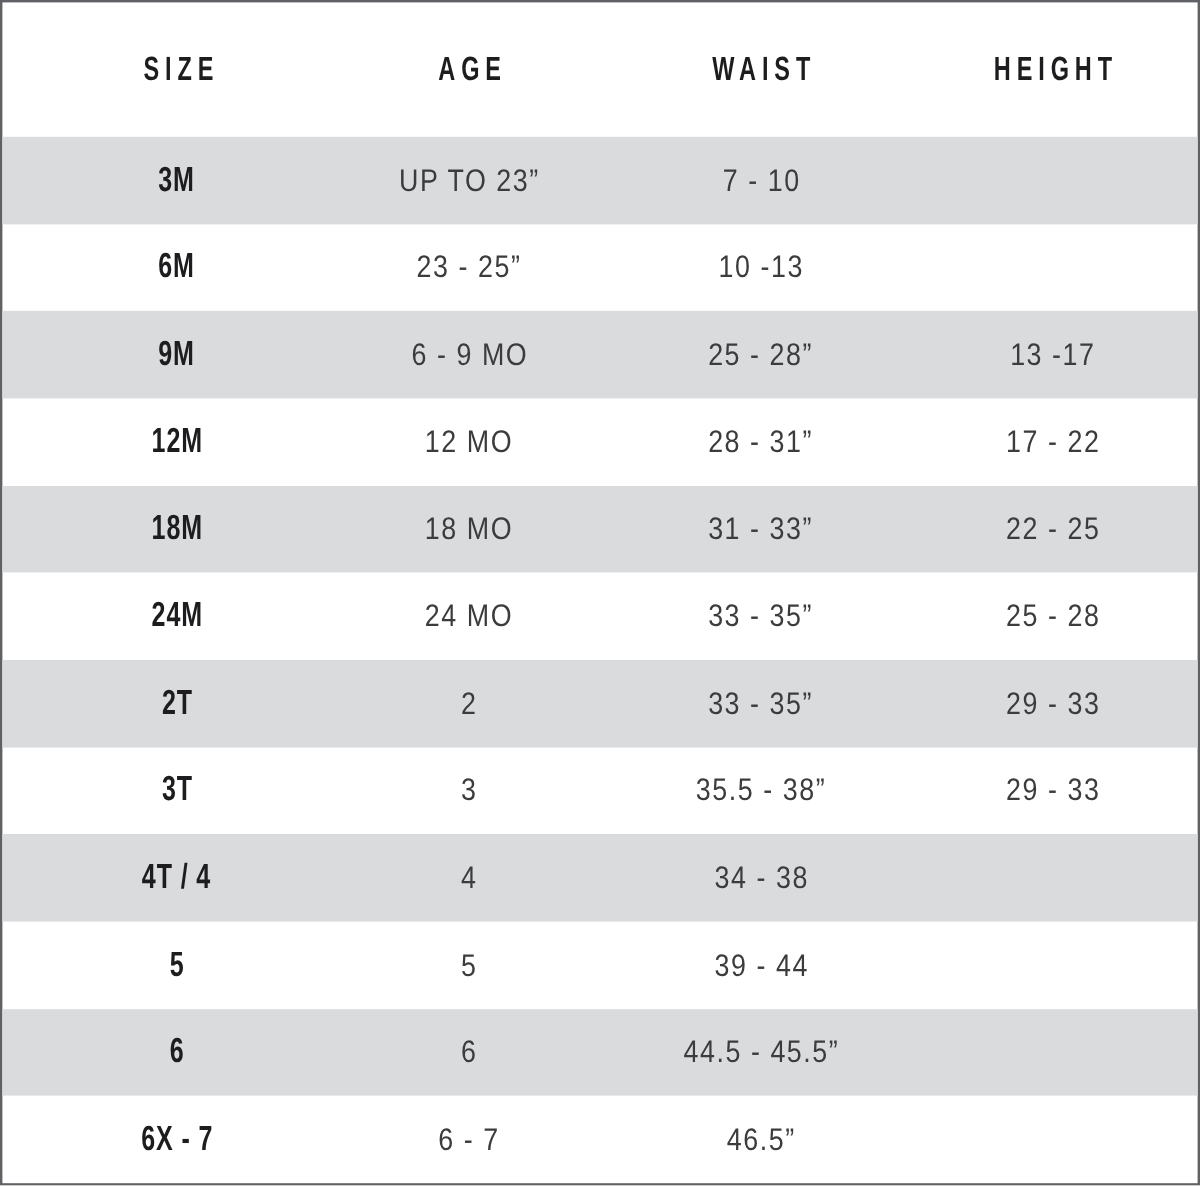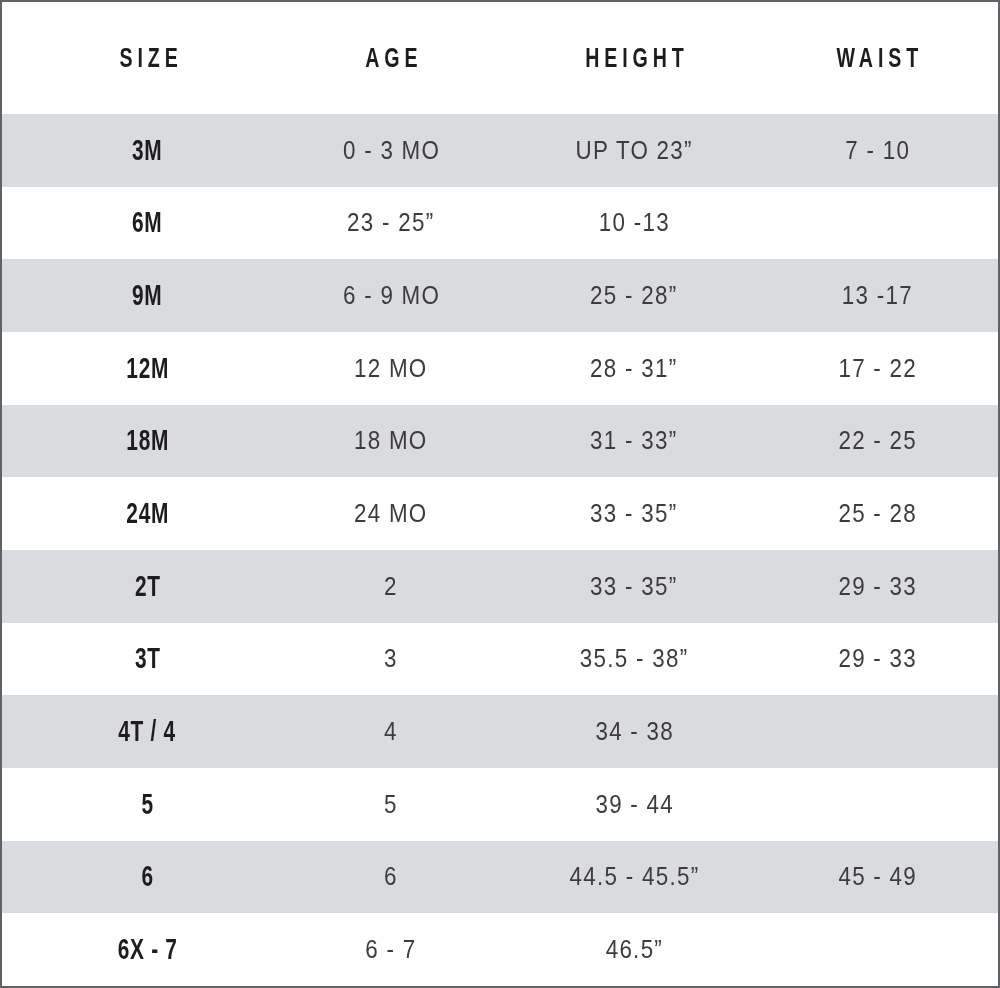--- a/index.html
+++ b/index.html
@@ -62,27 +62,26 @@
   }
 </style>
 </head>
 <body>
 
 <div class="chart-frame">
 
   <div class="row header-row">
     <div class="cell"><span class="t">SIZE</span></div>
     <div class="cell"><span class="t">AGE</span></div>
+    <div class="cell"><span class="t">WAIST</span></div>
     <div class="cell"><span class="t">HEIGHT</span></div>
-    <div class="cell"><span class="t">WAIST</span></div>
   </div>
 
   <div class="row data">
     <div class="cell"><span class="t size-label">3M</span></div>
-    <div class="cell"><span class="t data-value">0 - 3 MO</span></div>
     <div class="cell"><span class="t data-value">UP TO 23”</span></div>
     <div class="cell"><span class="t data-value">7 - 10</span></div>
   </div>
 
   <div class="row data">
     <div class="cell"><span class="t size-label">6M</span></div>
     <div class="cell"><span class="t data-value">23 - 25”</span></div>
     <div class="cell"><span class="t data-value">10 -13</span></div>
   </div>
 
@@ -137,21 +136,20 @@
   <div class="row data">
     <div class="cell"><span class="t size-label">5</span></div>
     <div class="cell"><span class="t data-value">5</span></div>
     <div class="cell"><span class="t data-value">39 - 44</span></div>
   </div>
 
   <div class="row data">
     <div class="cell"><span class="t size-label">6</span></div>
     <div class="cell"><span class="t data-value">6</span></div>
     <div class="cell"><span class="t data-value">44.5 - 45.5”</span></div>
-    <div class="cell"><span class="t data-value">45 - 49</span></div>
   </div>
 
   <div class="row data">
     <div class="cell"><span class="t size-label">6X - 7</span></div>
     <div class="cell"><span class="t data-value">6 - 7</span></div>
     <div class="cell"><span class="t data-value">46.5”</span></div>
   </div>
 
 </div>
 

